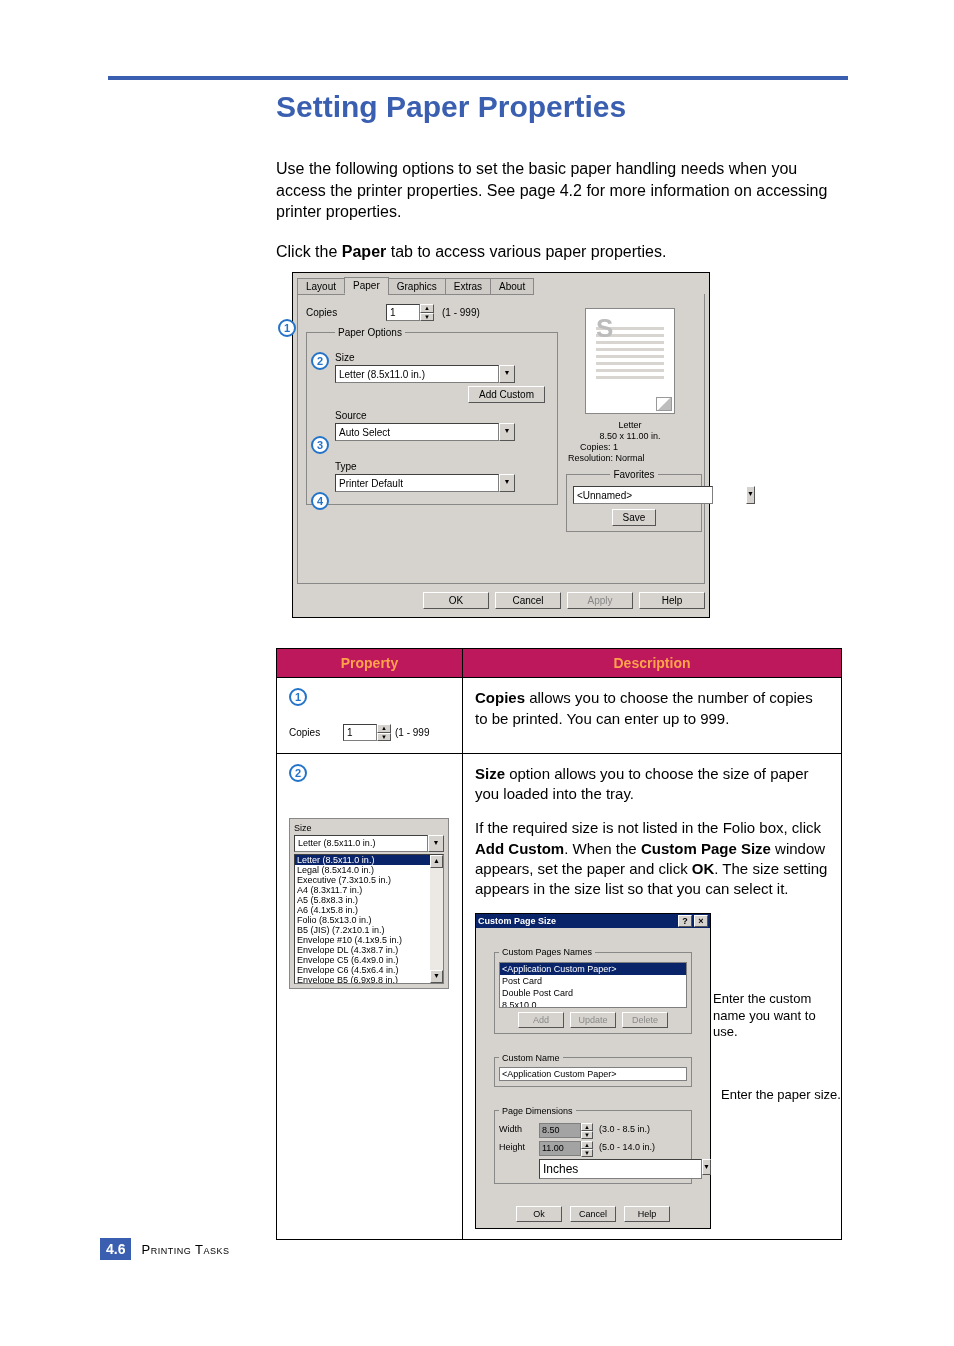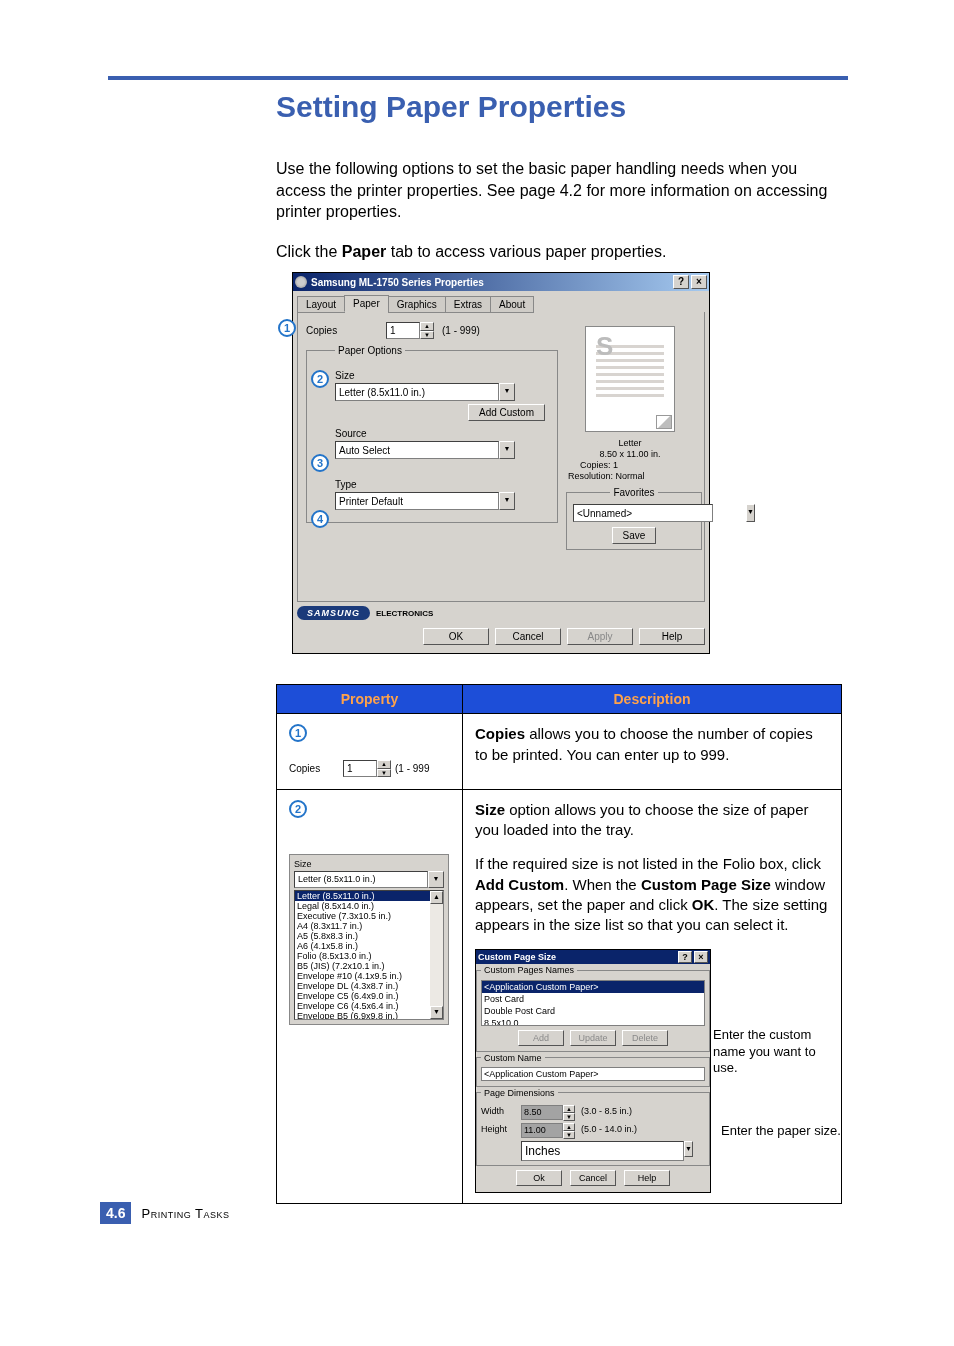--- a/index.html
+++ b/index.html
@@ -233,21 +233,21 @@
 
   
   table.prop {
     margin-left: 176px;
     width: 566px;
     border-collapse: collapse;
     font-size: 14px;
     margin-top: 30px;
   }
   table.prop th {
-    background:#1d4ed8; color:#ffa24a;
+    background:#be185d; color:#ffa24a;
     font-weight:700;
     padding:6px;
     border:1px solid #000;
   }
   table.prop td {
     border:1px solid #000;
     padding:10px 12px;
     vertical-align:top;
   }
   td.propcell { width: 186px; position:relative; }
@@ -316,21 +316,21 @@
     background:#d6d3ce;
     position:relative;
   }
   .cps .titlebar2 {
     background:#0a246a; color:#fff;
     height:14px; display:flex; align-items:center;
     padding:0 2px; font-weight:700; font-size:9px;
   }
   .cps .titlebar2 .spacer{flex:1}
   .cps .win-btn { width:14px; height:12px; font-size:9px; line-height:10px; }
-  .cps fieldset { border:1px solid #888; margin:0; padding:3px 4px 5px 4px; }
+  .cps fieldset { border:1px solid #888; margin:18px; padding:3px 4px 5px 4px; }
   .cps fieldset legend { font-size:9px; padding:0 3px; }
   .cps .namelist {
     background:#fff;
     border:1px solid #7f7f7f;
     height:46px; overflow:hidden;
     font-size:9px;
   }
   .cps .namelist div { padding:0 2px; }
   .cps .namelist div.sel { background:#0a246a; color:#fff; }
   .cps .btnrow { display:flex; gap:6px; margin-top:4px; justify-content:center; }
@@ -407,27 +407,20 @@
   <p class="body-text">Use the following options to set the basic paper handling needs when you access the printer properties. See page 4.2 for more information on accessing printer properties.</p>
 
   <p class="body-text click-paper">
     <span>Click the </span><b>Paper</b><span> tab to access various paper properties.</span>
   </p>
 
   <div class="dialog-wrap">
     <div class="callout dlg c1">1</div>
 
     <div class="dialog">
-      <div class="titlebar">
-        <div class="t-icon"></div>
-        <span>Samsung ML-1750 Series Properties</span>
-        <div class="spacer"></div>
-        <div class="win-btn">?</div>
-        <div class="win-btn">×</div>
-      </div>
 
       <div class="tabs">
         <div class="tab inactive">Layout</div>
         <div class="tab">Paper</div>
         <div class="tab inactive">Graphics</div>
         <div class="tab inactive">Extras</div>
         <div class="tab inactive">About</div>
       </div>
 
       <div class="tab-body">
@@ -497,24 +490,20 @@
               <input class="input-text" value="&lt;Unnamed&gt;" style="">
               <div class="dd-btn">▼</div>
             </div>
             <div style="text-align:center; margin-top:8px;">
               <span class="btn">Save</span>
             </div>
           </fieldset>
         </div>
       </div>
 
-      <div class="brand-bar">
-        <span class="brand-oval">SAMSUNG</span>
-        <span style="font-weight:700;">ELECTRONICS</span>
-      </div>
 
       <div class="dialog-btns">
         <span class="btn">OK</span>
         <span class="btn">Cancel</span>
         <span class="btn apply">Apply</span>
         <span class="btn">Help</span>
       </div>
     </div>
   </div>
 

